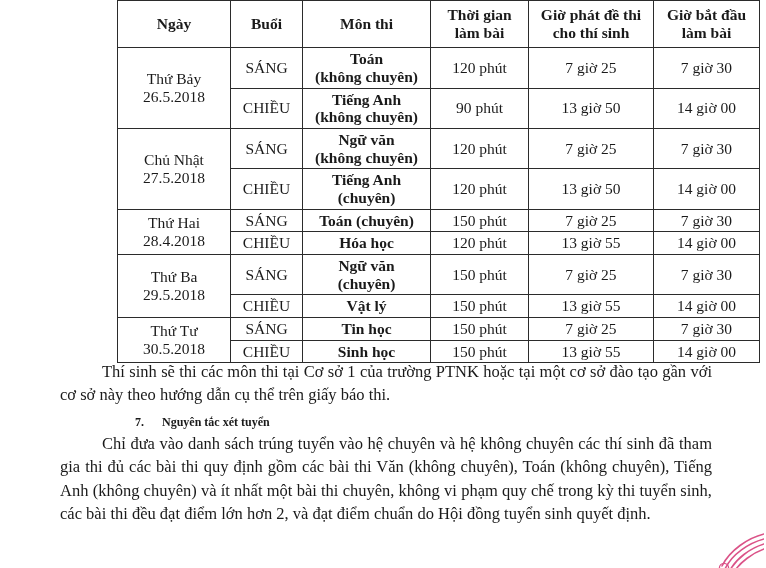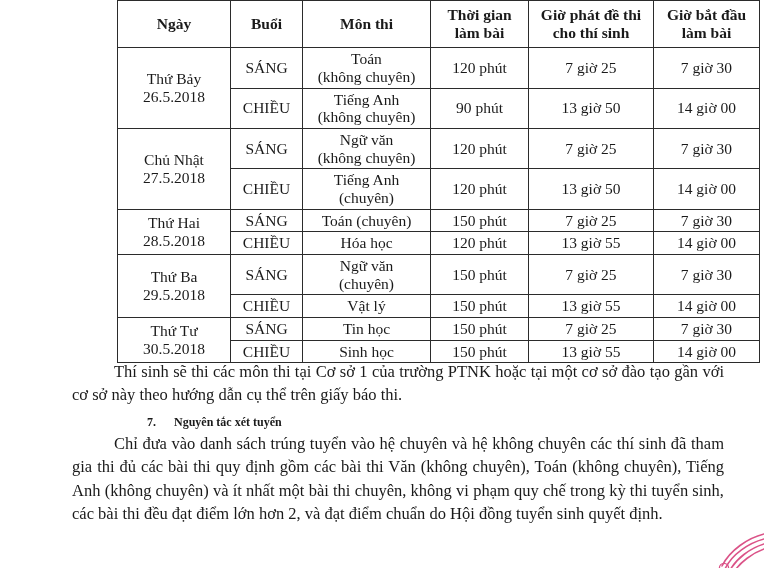--- a/index.html
+++ b/index.html
@@ -57,29 +57,29 @@
   .col-mon    { width: 128px; }
   .col-thoi   { width: 98px;  }
   .col-phat   { width: 125px; }
   .col-batdau { width: 106px; }
 
   td.day-cell {
     font-weight: bold;
     font-size: 15.5px;
     line-height: 1.22;
   }
-  td.subject-cell .sub-main { display: block; }
-  td.subject-cell .sub-sub  { display: block; }
+  td.subject-cell .sub-main { display: block; font-weight: bold; }
+  td.subject-cell .sub-sub  { display: block; font-weight: bold; }
   .h-tall   { height: 39px; }
   .h-short  { height: 21px; margin-top: 40px; }
 
   
   .body-text {
     position: absolute;
-    left: 72px;
+    left: 60px;
     top: 360px;
     width: 652px;
     font-size: 16.5px;
     line-height: 1.42;
     text-align: justify;
   }
   .para {
     margin: 0 0 2px 0;
     text-indent: 42px;
     text-align: justify;
@@ -190,21 +190,21 @@
             <span class="sub-sub">(chuyên)</span>
           </td>
           <td>120 phút</td>
           <td>13 giờ 50</td>
           <td>14 giờ 00</td>
         </tr>
 
         <tr class="h-short">
           <td class="day-cell" rowspan="2">
             <span>Thứ Hai</span><br>
-            <span>28.5.2018</span>
+            <span>28.4.2018</span>
           </td>
           <td>SÁNG</td>
           <td class="subject-cell">
             <span class="sub-main">Toán (chuyên)</span>
           </td>
           <td>150 phút</td>
           <td>7 giờ 25</td>
           <td>7 giờ 30</td>
         </tr>
         <tr class="h-short">

